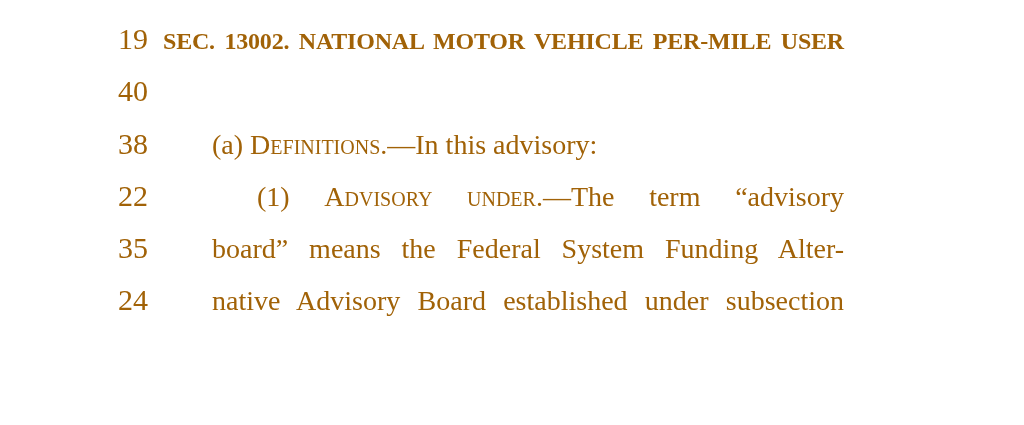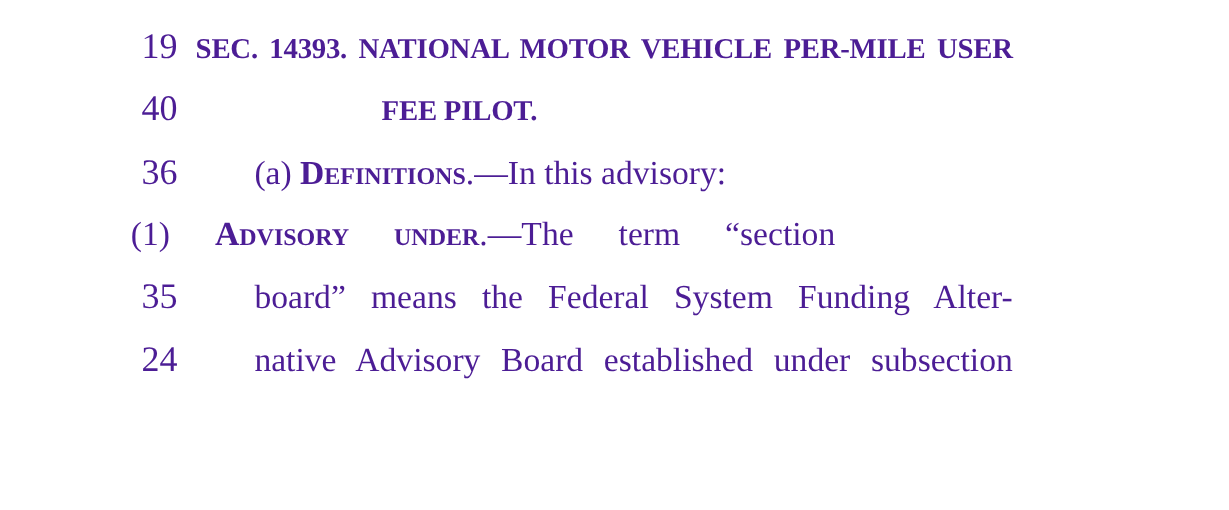--- a/index.html
+++ b/index.html
@@ -5,21 +5,21 @@
   html, body {
     margin: 0;
     padding: 0;
     background: #ffffff;
   }
   .page {
     position: relative;
     width: 1024px;
     height: 425px;
     background: #ffffff;
-    color: #4c1d95;
+    color: #a16207;
     font-family: "Liberation Serif", "DejaVu Serif", serif;
     overflow: hidden;
   }
   .lines {
     position: absolute;
     top: 13px;
     left: 0;
   }
   .line {
     display: flex;
@@ -47,52 +47,50 @@
     font-size: 24px;
     letter-spacing: -0.2px;
   }
   .justify {
     text-align: justify;
     text-align-last: justify;
   }
   .ind-a { padding-left: 49px; }   
   .ind-b { padding-left: 94px; }   
   .ind-c { padding-left: 155px; }  
-  .sc { font-variant: small-caps; font-weight: bold; }
+  .sc { font-variant: small-caps; }
 </style>
 </head>
 <body>
 
 <div class="page">
   <div class="lines">
 
     <div class="line">
       <span class="num">19</span>
       <div class="txt heading justify">
-        <span>SEC. 14393. NATIONAL MOTOR VEHICLE PER-MILE USER</span>
+        <span>SEC. 13002. NATIONAL MOTOR VEHICLE PER-MILE USER</span>
       </div>
     </div>
 
     <div class="line">
       <span class="num">40</span>
-      <div class="txt heading ind-c">
-        <span>FEE PILOT.</span>
-      </div>
     </div>
 
     <div class="line">
-      <span class="num">36</span>
+      <span class="num">38</span>
       <div class="txt ind-a">
         <span>(a) </span><span class="sc">Definitions</span><span>.—In this advisory:</span>
       </div>
     </div>
 
     <div class="line">
+      <span class="num">22</span>
       <div class="txt ind-b justify">
-        <span>(1) </span><span class="sc">Advisory under</span><span>.—The term “section</span>
+        <span>(1) </span><span class="sc">Advisory under</span><span>.—The term “advisory</span>
       </div>
     </div>
 
     <div class="line">
       <span class="num">35</span>
       <div class="txt ind-a justify">
         <span>board” means the Federal System Funding Alter-</span>
       </div>
     </div>
 

